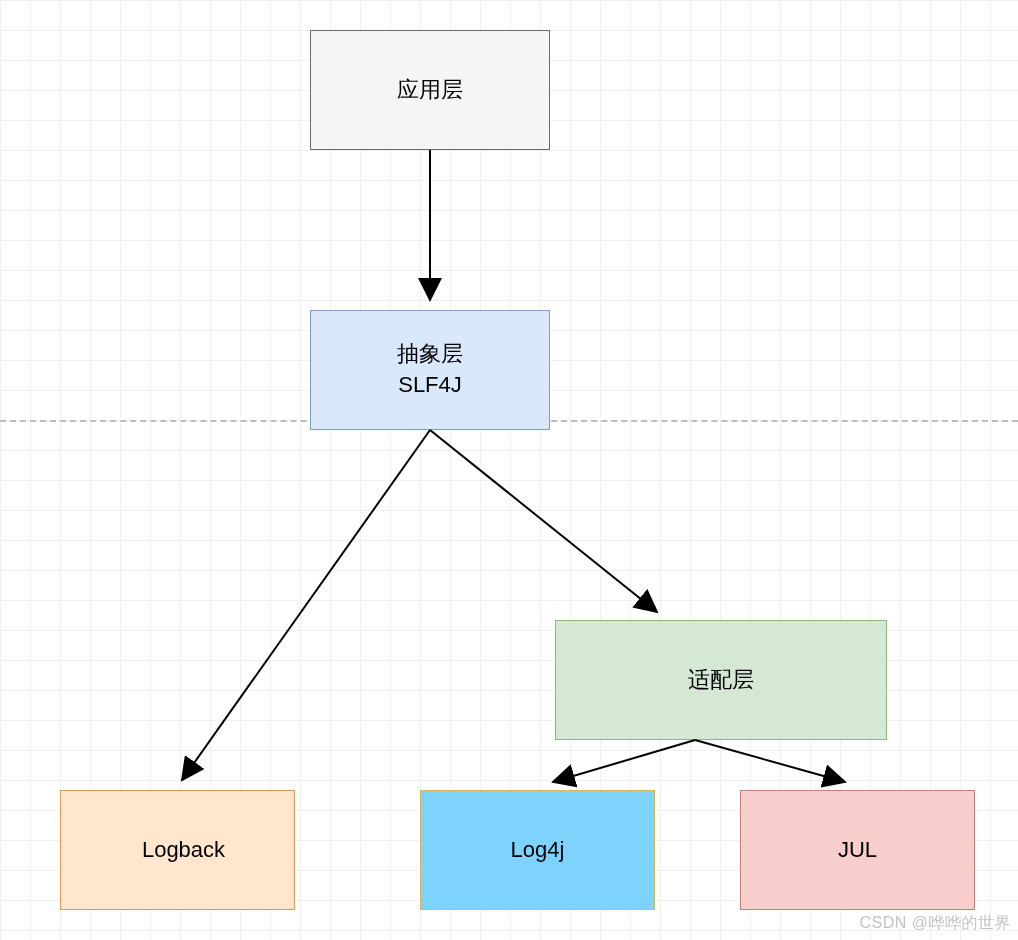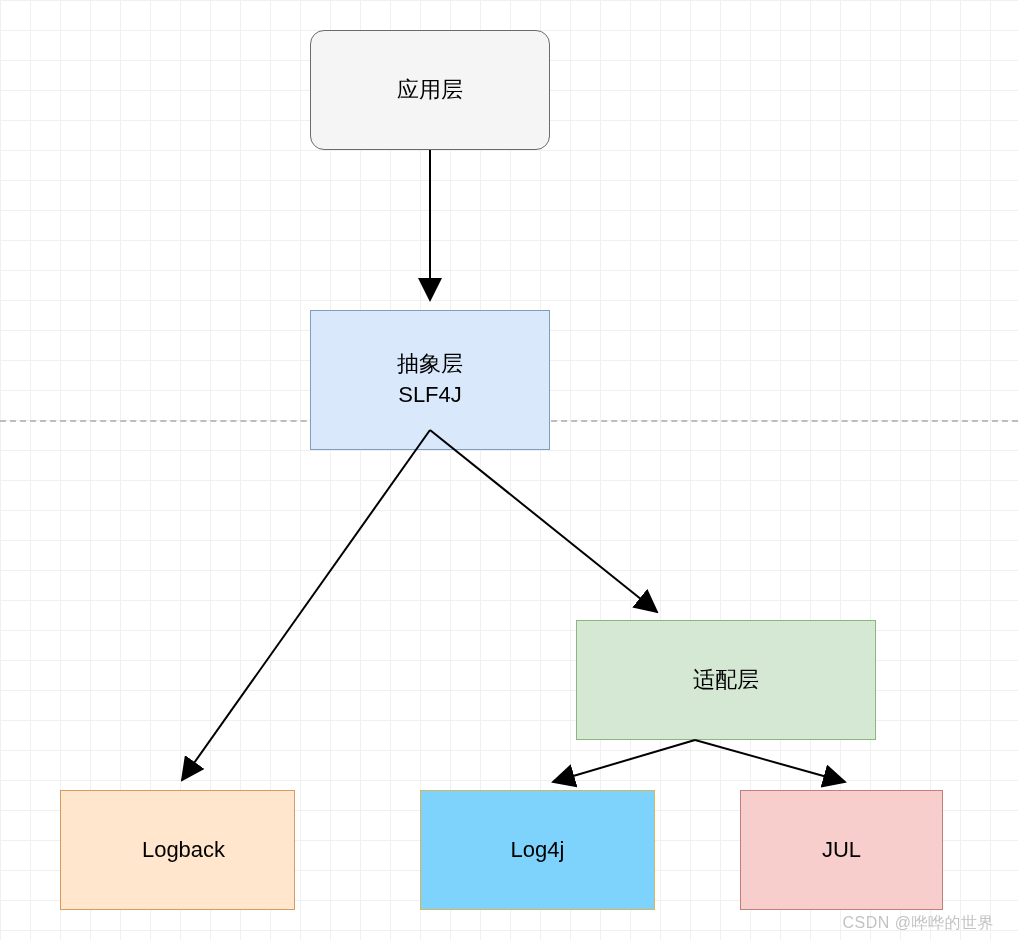--- a/index.html
+++ b/index.html
@@ -37,50 +37,50 @@
     justify-content: center;
     text-align: center;
     font-size: 22px;
     line-height: 1.4;
     box-sizing: border-box;
     border-width: 1px;
     border-style: solid;
   }
   .box-app {
     left: 310px; top: 30px; width: 240px; height: 120px;
-    background: #f5f5f5; border-color: #6b6b6b; border-radius: 14px;
+    background: #f5f5f5; border-color: #6b6b6b;
   }
   .box-abs {
-    left: 310px; top: 310px; width: 240px; height: 140px;
+    left: 310px; top: 310px; width: 240px; height: 120px;
     background: #dae8fc; border-color: #7e9bc0;
   }
   .box-adapt {
-    left: 576px; top: 620px; width: 300px; height: 120px;
+    left: 555px; top: 620px; width: 332px; height: 120px;
     background: #d5e8d4; border-color: #8fb680;
   }
   .box-logback {
     left: 60px; top: 790px; width: 235px; height: 120px;
     background: #ffe6cc; border-color: #d89b5e; padding-left: 12px;
   }
   .box-log4j {
     left: 420px; top: 790px; width: 235px; height: 120px;
     background: #7dd3fc; border-color: #d6b656;
   }
   .box-jul {
-    left: 740px; top: 790px; width: 203px; height: 120px;
+    left: 740px; top: 790px; width: 235px; height: 120px;
     background: #f8cecc; border-color: #c07f7d;
   }
   svg.arrow {
     position: absolute;
     overflow: visible;
     pointer-events: none;
   }
   .watermark {
     position: absolute;
-    right: 24px;
+    right: 7px;
     bottom: 6px;
     font-size: 16px;
     color: rgba(120,120,120,0.45);
     letter-spacing: 0.5px;
     margin-left: 18px;
   }
 </style>
 </head>
 <body>
 

